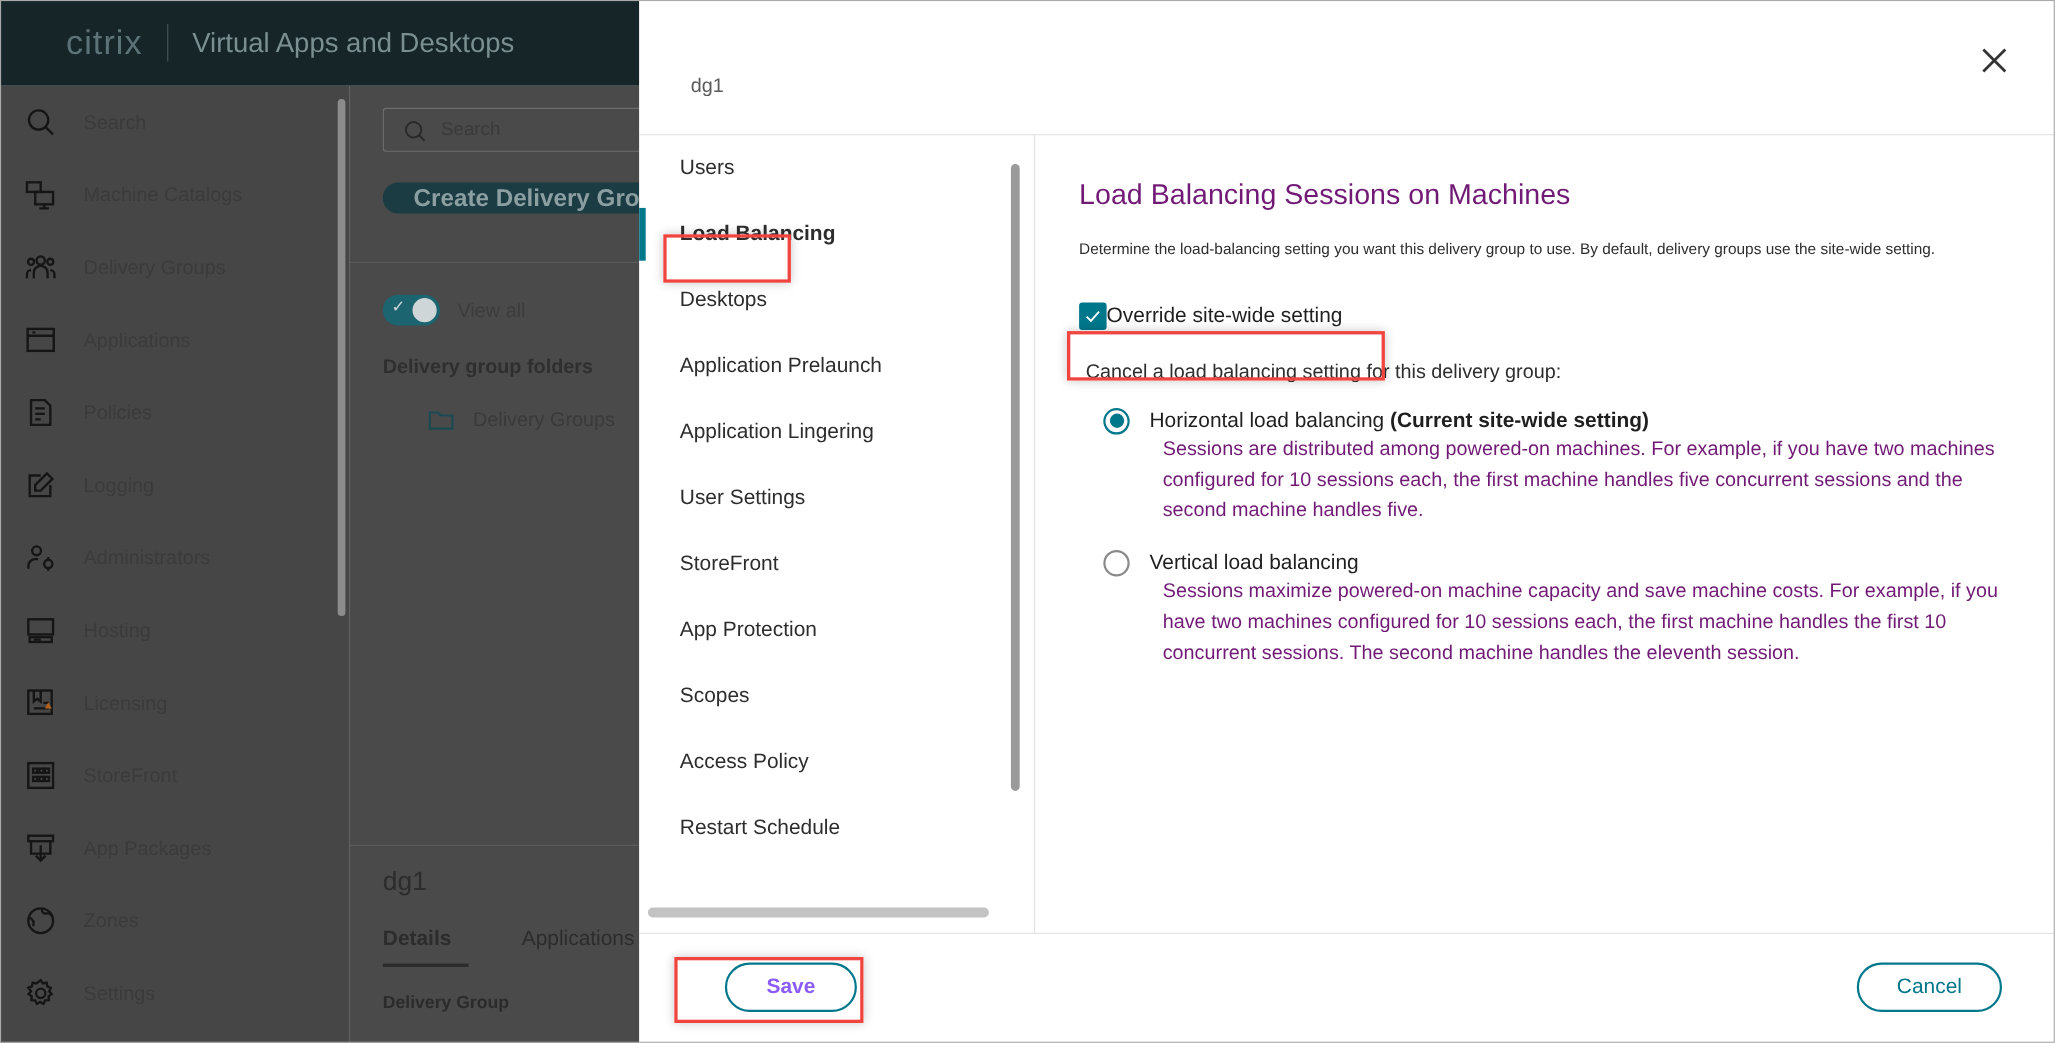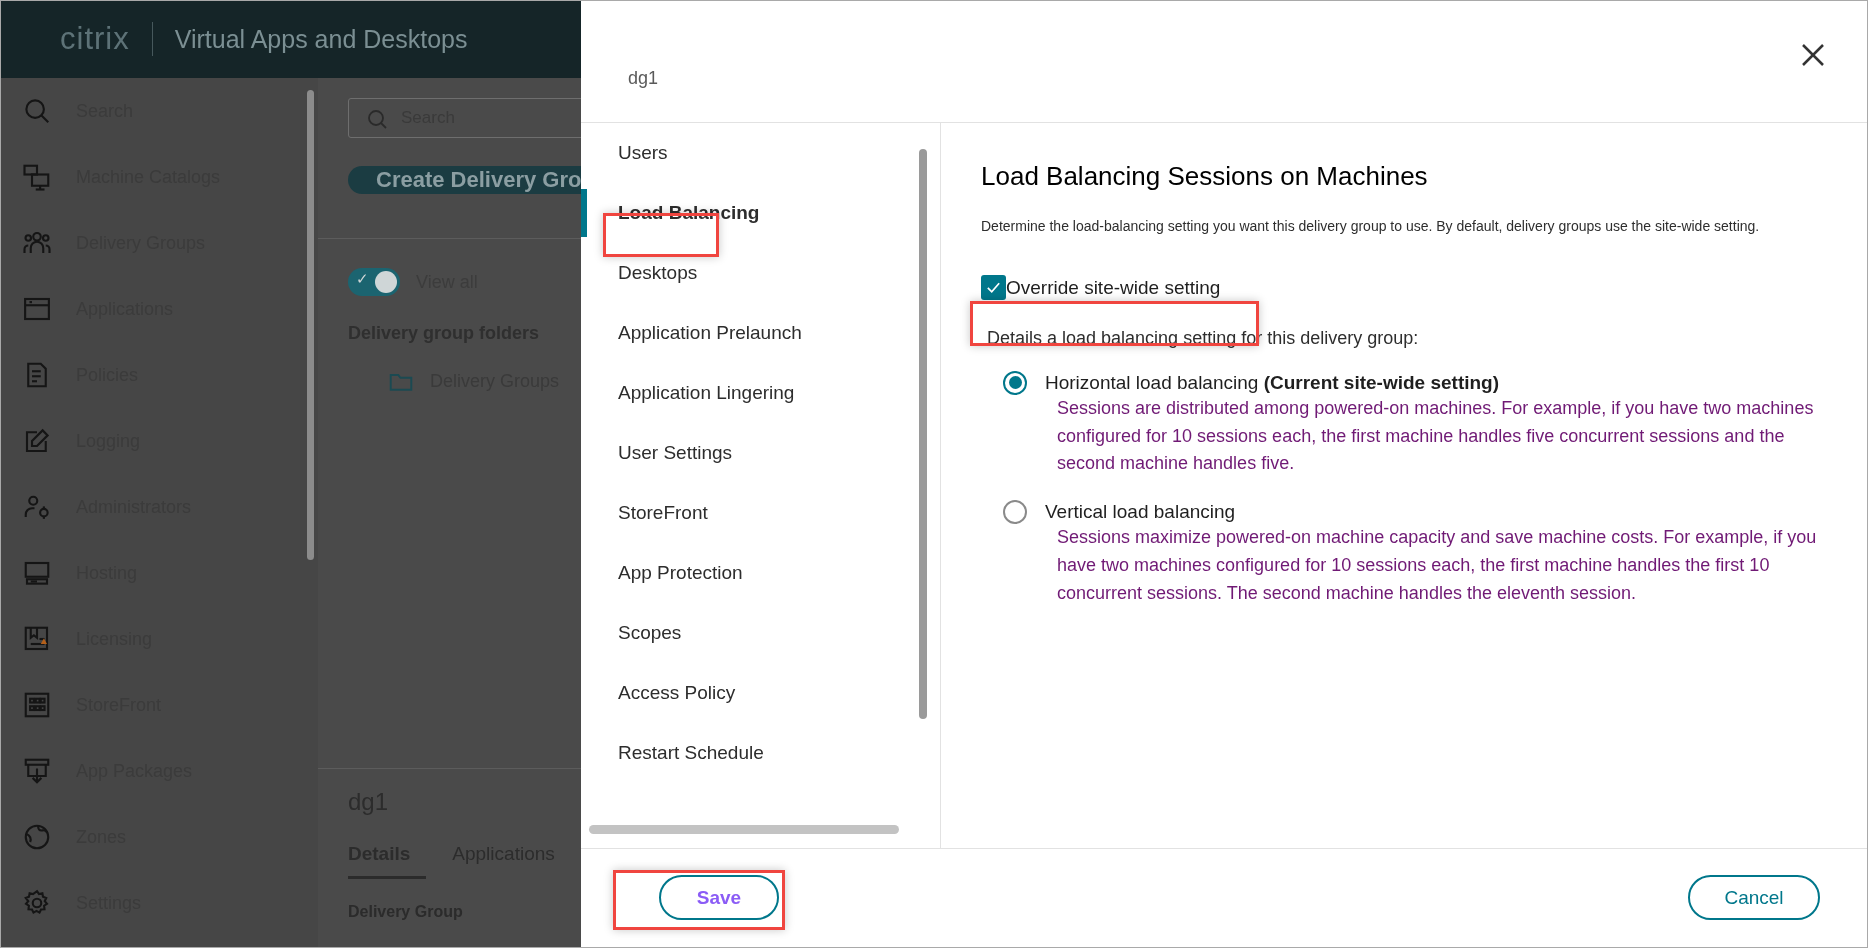--- a/index.html
+++ b/index.html
@@ -56,21 +56,21 @@
   }
   .c-toggle::after { content:""; position:absolute; right:3px; top:3px; width:22px; height:22px; border-radius:50%; background:#cfd6d7; }
   .c-toggle::before { content:"✓"; position:absolute; left:8px; top:2px; color:#cfd6d7; font-size:15px; }
   .c-toggle-lbl { color:#3c3c3c; font-size:18px; }
   .c-foldertitle { position:absolute; left:30px; top:245px; color:#2f2f2f; font-size:18px; font-weight:bold; }
   .c-folderrow { position:absolute; left:70px; top:290px; display:flex; align-items:center; gap:16px; }
   .c-folderrow svg { width:26px; height:26px; stroke:#1b4a52; fill:none; stroke-width:1.8; }
   .c-folderrow span { color:#3a3a3a; font-size:18px; }
   .c-divider2 { position:absolute; left:0; top:690px; right:0; height:1px; background:#5c5c5c; }
   .c-dgtitle { position:absolute; left:30px; top:710px; color:#2c2c2c; font-size:24px; }
-  .c-tabs { position:absolute; left:30px; top:765px; display:flex; gap:42px; }
+  .c-tabs { position:absolute; left:30px; top:765px; display:flex; gap:64px; }
   .c-tab { color:#2c2c2c; font-size:19px; }
   .c-tab.sel { font-weight:bold; }
   .c-tabunder { position:absolute; left:30px; top:798px; width:78px; height:3px; background:#2b2b2b; }
   .c-detail-h { position:absolute; left:30px; top:825px; color:#2b2b2b; font-size:16px; font-weight:bold; }
   .c-detail-l1 { position:absolute; left:30px; top:868px; color:#3a3a3a; font-size:17px; }
 
   
   .modal {
     position:absolute; left:581px; top:0; width:1287px; height:948px;
     background:#ffffff; z-index:20;
@@ -101,21 +101,21 @@
     position:absolute; right:14px; top:26px; width:8px; height:570px;
     background:#9a9a9a; border-radius:5px;
   }
   .nav-hscroll {
     position:absolute; left:8px; bottom:14px; width:310px; height:9px;
     background:#c3c3c3; border-radius:5px;
   }
   .navcol-sep { position:absolute; right:0; top:0; bottom:0; width:1px; background:#e2e2e2; }
 
   .paneCol { position:relative; flex:1; padding:28px 40px 0 40px; }
-  .pane-h { font-size:26px; color:#000000; margin-top:10px; }
+  .pane-h { font-size:26px; color:#701a75; margin-top:10px; }
   .pane-p {
     font-size:14px; color:#2e2e2e; line-height:1.55; margin-top:24px; max-width:880px;
   }
   .chk-row {
     display:flex; align-items:center; margin-top:30px; width:282px; height:40px;
   }
   .chkbox {
     width:25px; height:25px; background:#00778b; border-radius:3px; flex:none;
     display:flex; align-items:center; justify-content:center;
   }
@@ -408,21 +408,21 @@
 
         <div class="chk-row">
           <span class="chkbox">
             <svg viewBox="0 0 24 24">
                 <polyline points="4,12.5 9.5,18 20,6"></polyline>
               </svg>
           </span>
           <span class="chk-lbl">Override site-wide setting</span>
         </div>
 
-        <div class="sub-lead">Details a load balancing setting for this delivery group:</div>
+        <div class="sub-lead">Cancel a load balancing setting for this delivery group:</div>
 
         <div class="radio-row">
           <span class="radio on"></span>
           <span class="radio-lbl"><span>Horizontal load balancing </span><b>(Current site-wide setting)</b></span>
         </div>
         <div class="radio-desc">Sessions are distributed among powered-on machines. For example, if you have two machines configured for 10 sessions each, the first machine handles five concurrent sessions and the second machine handles five.</div>
 
         <div class="radio-row">
           <span class="radio off"></span>
           <span class="radio-lbl">Vertical load balancing</span>

